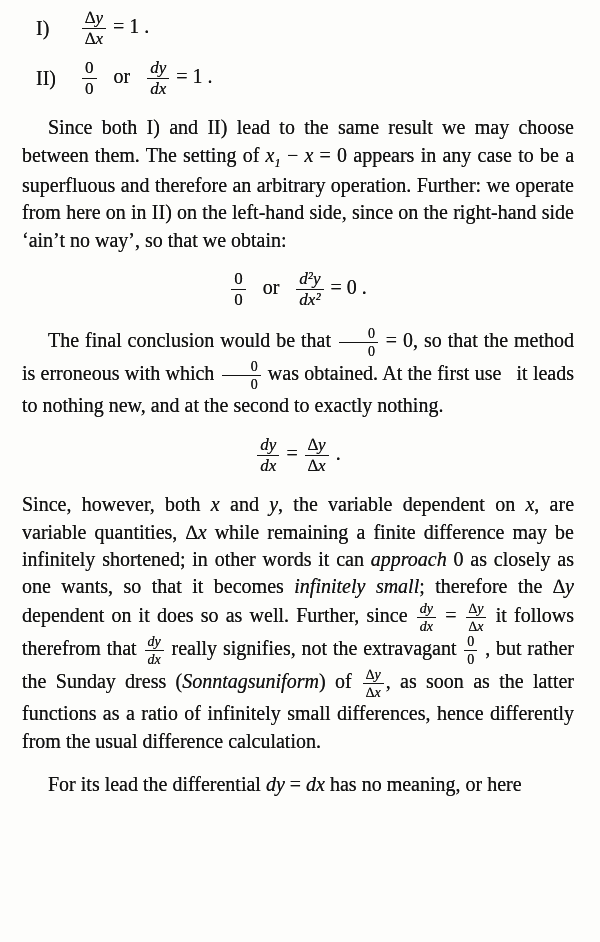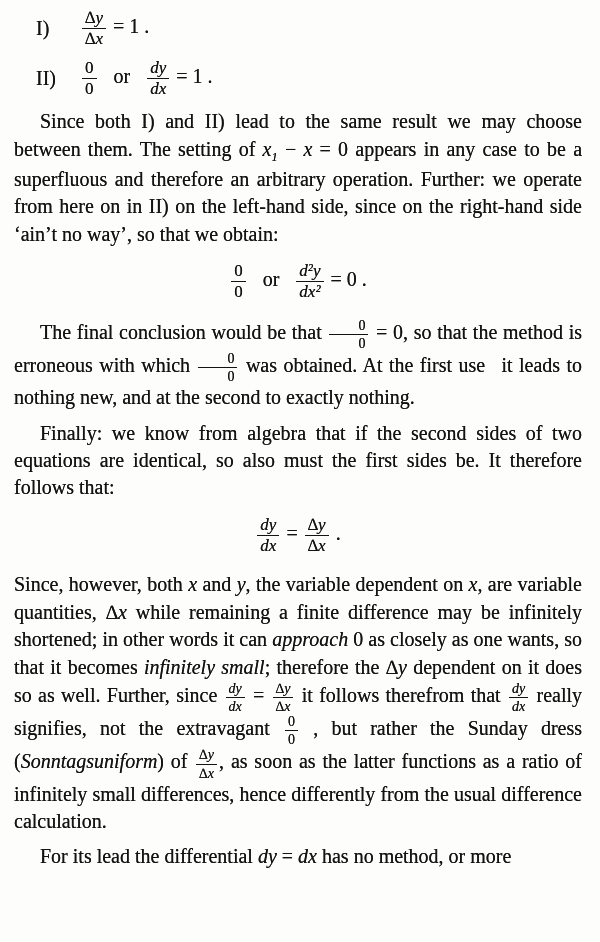--- a/index.html
+++ b/index.html
@@ -3,21 +3,21 @@
 <meta charset="utf-8">
 <style>
   html,body{margin:0;padding:0;}
   body{width:600px;height:942px;background:#fdfdfb;overflow:hidden;}
   .page{
     box-sizing:border-box;width:600px;height:942px;padding:5px 10px 0 6px;
     font-family:"Liberation Serif","DejaVu Serif",serif;
     font-size:20px;line-height:1.37;color:#131313;
     text-shadow:0 0 .55px rgba(15,15,15,.85);
   }
-  .para{margin:8px;text-align:justify;}
+  .para{margin:16px;text-align:justify;}
   .para.ind{text-indent:26px;}
   .item{display:flex;align-items:center;margin:4px 0 10px 30px;}
   .ilabel{min-width:44px;}
   .ibody{display:inline-block;}
   .display{text-align:center;margin:14px 0 16px;}
   .frac{display:inline-block;vertical-align:middle;text-align:center;line-height:1.08;padding:0 2px;}
   .frac .num{display:block;padding:0 3px 1px;}
   .frac .den{display:block;border-top:1.6px solid #131313;padding:1px 3px 0;}
   .frac.m{font-style:italic;}
   .item .frac,.display .frac{font-size:.85em;}
@@ -34,18 +34,17 @@
         <span class="ilabel">I)</span>
         <span class="ibody"><span class="frac m"><span class="num">∆y</span><span class="den">∆x</span></span><span> = 1 .</span></span>
       </div>
       <div class="item">
         <span class="ilabel">II)</span>
         <span class="ibody"><span class="frac"><span class="num">0</span><span class="den">0</span></span><span>  or  </span><span class="frac m"><span class="num">dy</span><span class="den">dx</span></span><span> = 1 .</span></span>
       </div>
       <p class="para ind"><span>Since both I) and II) lead to the same result we may choose between them. The setting of </span><span class="mi">x</span><sub class="mi">1</sub><span> − </span><span class="mi">x</span><span> = 0 appears in any case to be a superfluous and therefore an arbitrary operation. Further: we operate from here on in II) on the left-hand side, since on the right-hand side ‘ain’t no way’, so that we obtain:</span></p>
       <div class="display"><span class="frac"><span class="num">0</span><span class="den">0</span></span><span>  or  </span><span class="frac m"><span class="num">d²y</span><span class="den">dx²</span></span><span> = 0 .</span></div>
       <p class="para ind"><span>The final conclusion would be that </span><span class="frac"><span class="num">0</span><span class="den">0</span></span><span> = 0, so that the method is erroneous with which </span><span class="frac"><span class="num">0</span><span class="den">0</span></span><span> was obtained. At the first use  it leads to nothing new, and at the second to exactly nothing.</span></p>
-      <p class="para ind"><span>Finally: we know from algebra that if the second sides of two equations are identical, so also must the first sides be. It therefore follows that:</span></p>
       <div class="display"><span class="frac m"><span class="num">dy</span><span class="den">dx</span></span><span> = </span><span class="frac m"><span class="num">∆y</span><span class="den">∆x</span></span><span> .</span></div>
       <p class="para"><span>Since, however, both </span><span class="mi">x</span><span> and </span><span class="mi">y</span><span>, the variable dependent on </span><span class="mi">x</span><span>, are variable quantities, </span><span class="mi">∆x</span><span> while remaining a finite difference may be infinitely shortened; in other words it can </span><span class="it">approach</span><span> 0 as closely as one wants, so that it becomes </span><span class="it">infinitely small</span><span>; therefore the </span><span class="mi">∆y</span><span> dependent on it does so as well. Further, since </span><span class="frac m"><span class="num">dy</span><span class="den">dx</span></span><span> = </span><span class="frac m"><span class="num">∆y</span><span class="den">∆x</span></span><span> it follows therefrom that </span><span class="frac m"><span class="num">dy</span><span class="den">dx</span></span><span> really signifies, not the extravagant </span><span class="frac"><span class="num">0</span><span class="den">0</span></span><span> , but rather the Sunday dress (</span><span class="it">Sonntagsuniform</span><span>) of </span><span class="frac m"><span class="num">∆y</span><span class="den">∆x</span></span><span>, as soon as the latter functions as a ratio of infinitely small differences, hence differently from the usual difference calculation.</span></p>
-      <p class="para ind"><span>For its lead the differential </span><span class="mi">dy</span><span> = </span><span class="mi">dx</span><span> has no method, or more</span></p>
+      <p class="para ind"><span>For its lead the differential </span><span class="mi">dy</span><span> = </span><span class="mi">dx</span><span> has no meaning, or here</span></p>
     </div>
 </main>
 
 </body></html>

